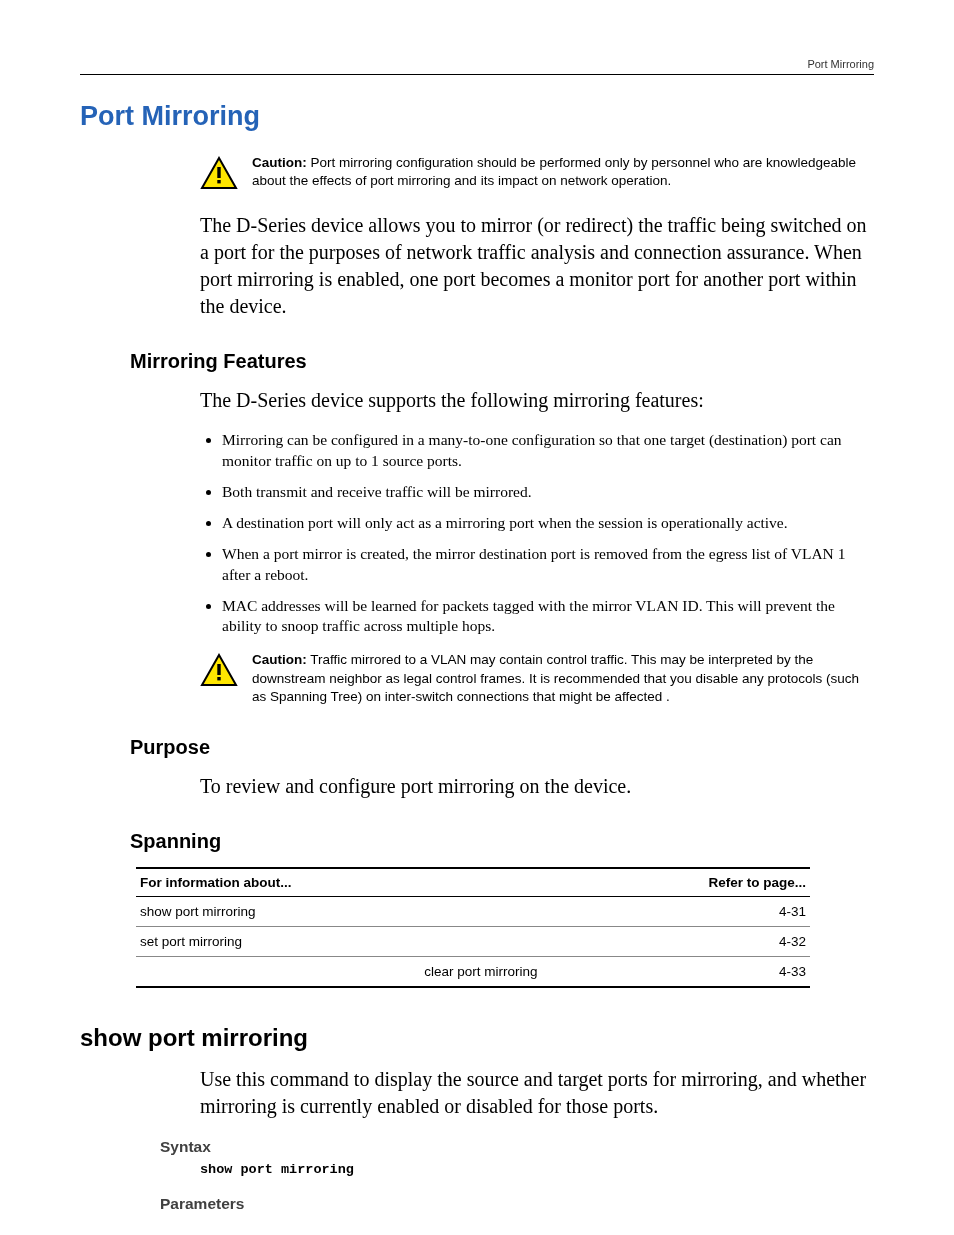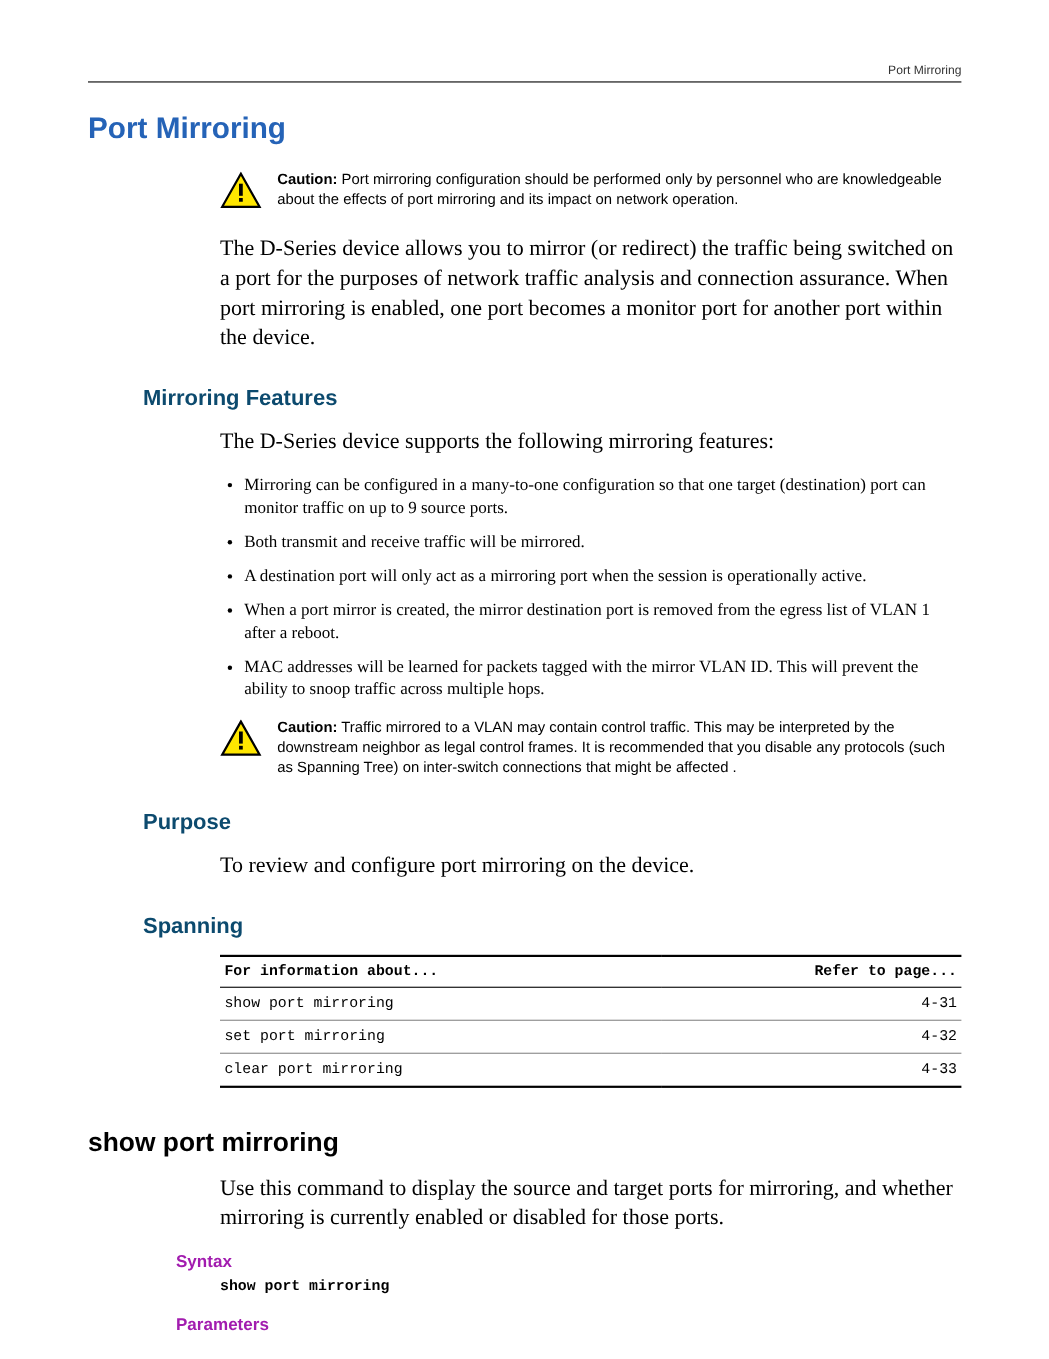--- a/index.html
+++ b/index.html
@@ -51,70 +51,71 @@
   }
   .caution-text b { font-weight: bold; }
   .body-text {
     margin: 0 0 16px 120px;
     font-size: 20px;
     line-height: 1.35;
   }
   h2.subsection {
     font-family: Arial, Helvetica, sans-serif;
     font-weight: bold;
-    color: #0c4a6e;
+    color: #000000;
     font-size: 20px;
     margin: 30px 0 14px 50px;
   }
   ul.feature-list {
     margin: 0 0 14px 120px;
     padding-left: 22px;
     font-size: 15.5px;
     line-height: 1.35;
   }
   ul.feature-list li {
     margin-bottom: 10px;
   }
   table.cmd-table {
-    margin-left: 120px;
+    margin-left: 56px;
     width: 674px;
     border-collapse: collapse;
-    font-family: Liberation Mono, monospace;
+    font-family: Liberation Sans, sans-serif;
     font-size: 13.5px;
   }
   table.cmd-table th {
     text-align: left;
     border-top: 2px solid #000;
     border-bottom: 1px solid #000;
     padding: 6px 4px;
     font-weight: bold;
   }
   table.cmd-table th:last-child,
   table.cmd-table td:last-child {
     text-align: right;
   }
   table.cmd-table td {
     border-bottom: 1px solid #888;
     padding: 7px 4px;
   }
   table.cmd-table tr:last-child td {
     border-bottom: 2px solid #000;
+    text-align: right;
   }
   .page-link { color: #000000; }
   h1.cmd-title {
     font-family: Arial, Helvetica, sans-serif;
     font-weight: bold;
     font-size: 24px;
     margin: 36px 0 14px 0;
     color: #000;
   }
   h3.sub-sub {
     font-family: Arial, Helvetica, sans-serif;
     font-weight: bold;
-    color: #a21caf;
+    color: #404040;
     font-size: 15.5px;
     margin: 18px 0 6px 80px;
   }
   .syntax-code {
     font-family: "Courier New", monospace;
     font-weight: bold;
     font-size: 13.5px;
     margin: 0 0 0 120px;
   }
 </style>
@@ -139,21 +140,21 @@
       <b>Caution:</b>
       <span>Port mirroring configuration should be performed only by personnel who are knowledgeable about the effects of port mirroring and its impact on network operation.</span>
     </div>
   </div>
 
   <p class="body-text">The D-Series device allows you to mirror (or redirect) the traffic being switched on a port for the purposes of network traffic analysis and connection assurance. When port mirroring is enabled, one port becomes a monitor port for another port within the device.</p>
 
   <h2 class="subsection">Mirroring Features</h2>
   <p class="body-text">The D-Series device supports the following mirroring features:</p>
   <ul class="feature-list">
-    <li>Mirroring can be configured in a many-to-one configuration so that one target (destination) port can monitor traffic on up to 9 source ports.</li>
+    <li>Mirroring can be configured in a many-to-one configuration so that one target (destination) port can monitor traffic on up to 1 source ports.</li>
     <li>Both transmit and receive traffic will be mirrored.</li>
     <li>A destination port will only act as a mirroring port when the session is operationally active.</li>
     <li>When a port mirror is created, the mirror destination port is removed from the egress list of VLAN 1 after a reboot.</li>
     <li>MAC addresses will be learned for packets tagged with the mirror VLAN ID. This will prevent the ability to snoop traffic across multiple hops.</li>
   </ul>
 
   <div class="caution-box indent-small">
     <div class="caution-icon">
       <svg width="38" height="34" viewBox="0 0 38 34">
         <polygon points="19,2 36,32 2,32" fill="#ffe600" stroke="#000" stroke-width="2"></polygon>

